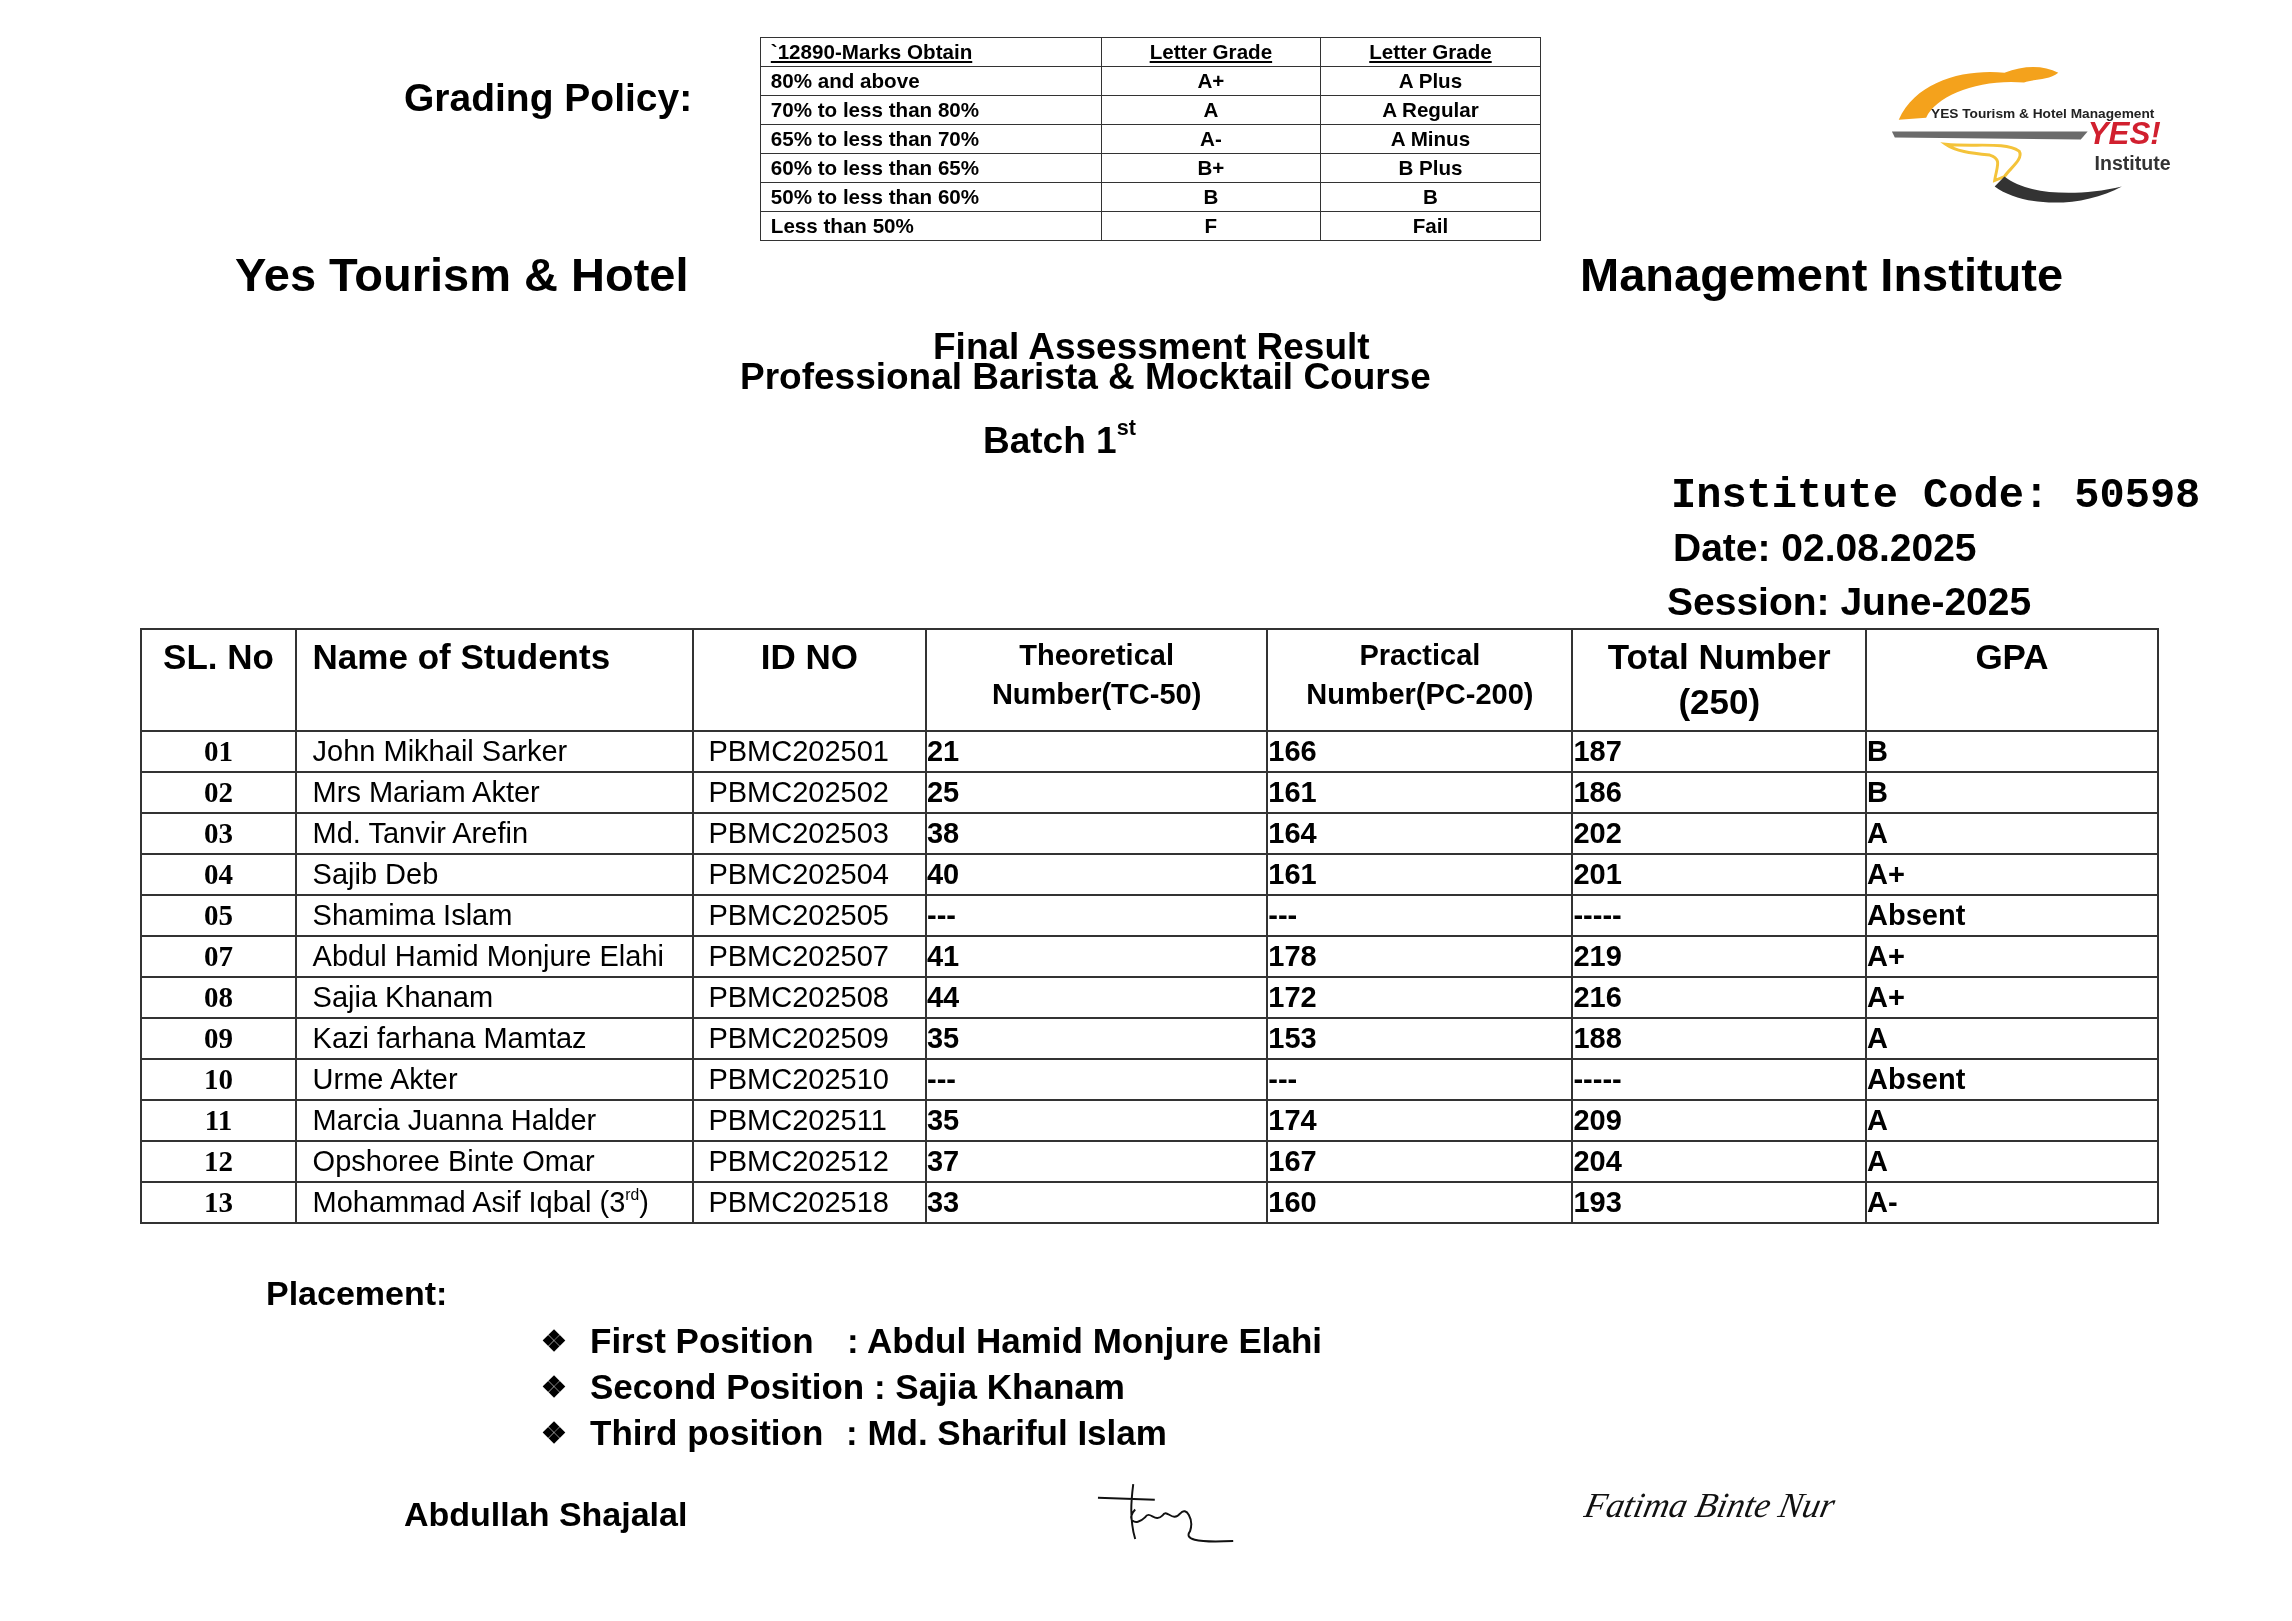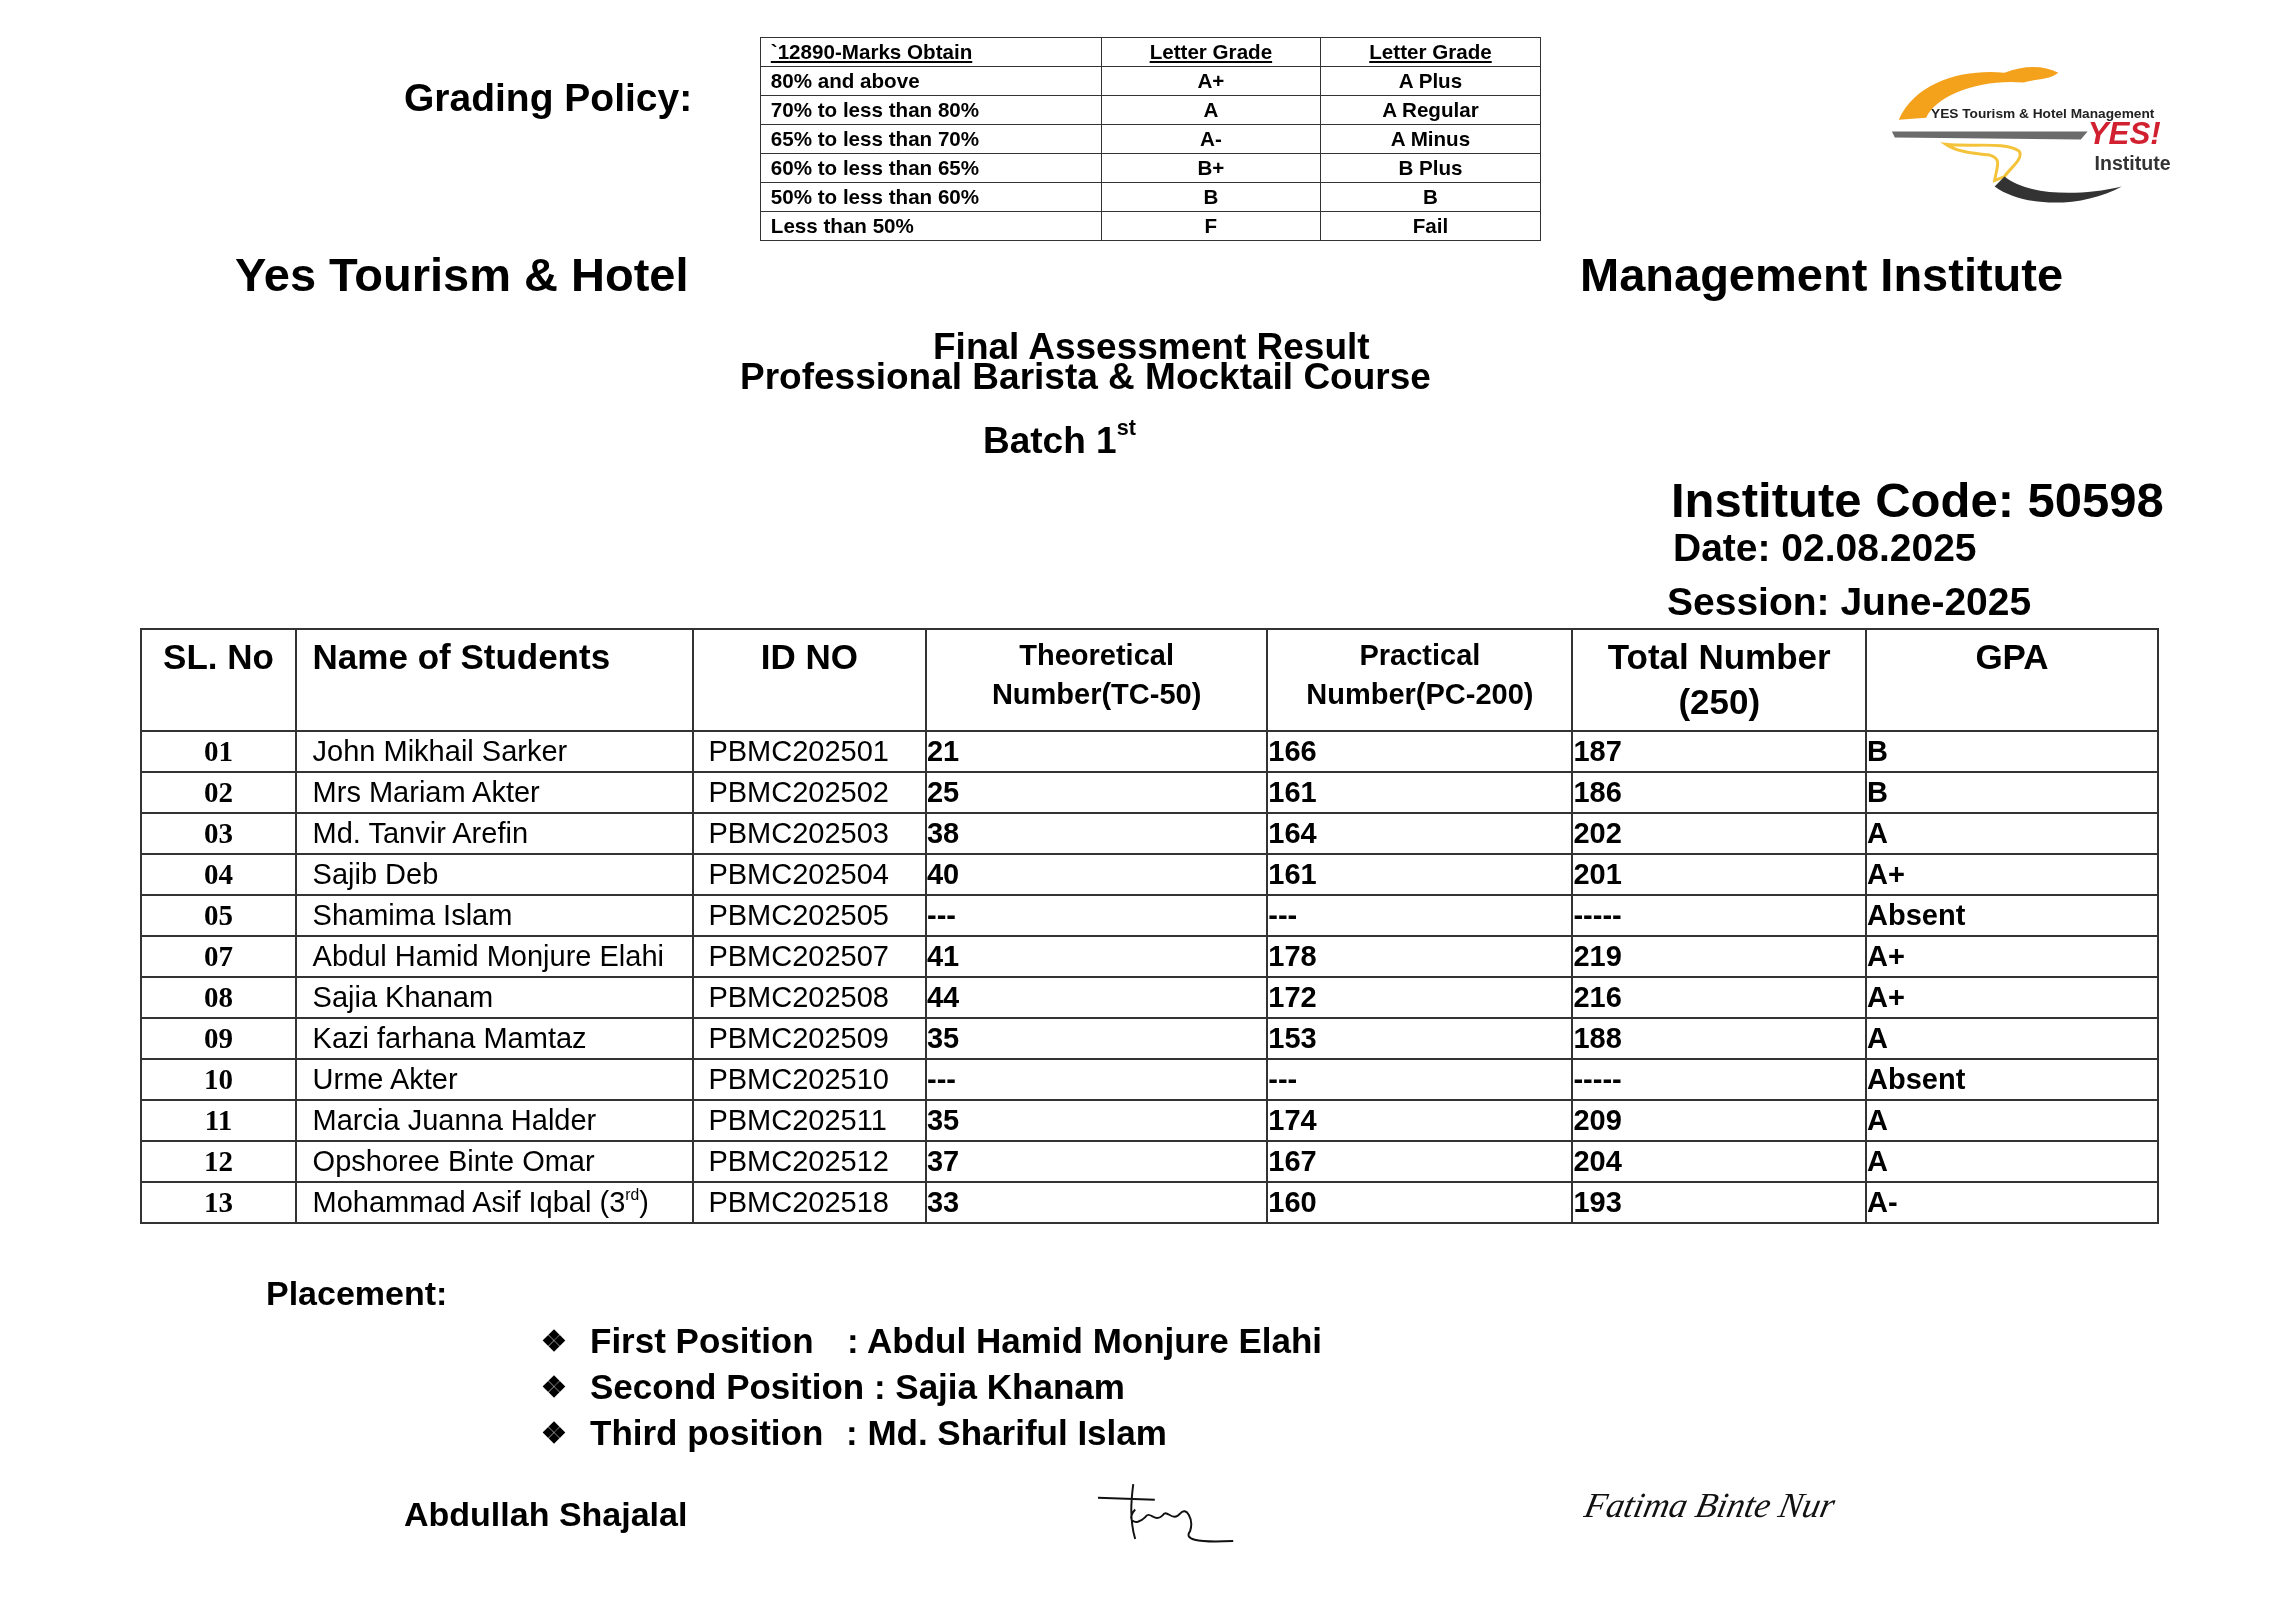--- a/index.html
+++ b/index.html
@@ -11,21 +11,21 @@
 
     
     #grading-title { left: 404px; top: 76px; font-size: 39px; font-weight: bold; }
     #inst-left { left: 235px; top: 247px; font-size: 47px; font-weight: bold; }
     #inst-right { left: 1580px; top: 247px; font-size: 47px; font-weight: bold; }
     #title-1 { left: 933px; top: 312px; font-size: 37px; font-weight: bold; margin-top: 14px; }
     #title-2 { left: 740px; top: 356px; font-size: 37px; font-weight: bold; }
     #title-3 { left: 983px; top: 420px; font-size: 37px; font-weight: bold; }
     #title-3 sup { font-size: 21.6px; vertical-align: 17.6px; line-height: 0; }
 
-    #meta-code { left: 1671px; top: 472px; font-size: 49px; font-weight: bold; }
+    #meta-code { left: 1671px; top: 472px; font-size: 42px; font-weight: bold; font-family: Liberation Mono, monospace; }
     #meta-date { left: 1673px; top: 526px; font-size: 39px; font-weight: bold; }
     #meta-session { left: 1667px; top: 580px; font-size: 39px; font-weight: bold; }
 
     
     #grading-table {
       left: 760px; top: 37px; border-collapse: collapse;
       font-size: 20.6px; font-weight: bold;
     }
     #grading-table td {
       border: 1.5px solid #333; height: 28px; padding: 0 9.8px; line-height: 28px;

